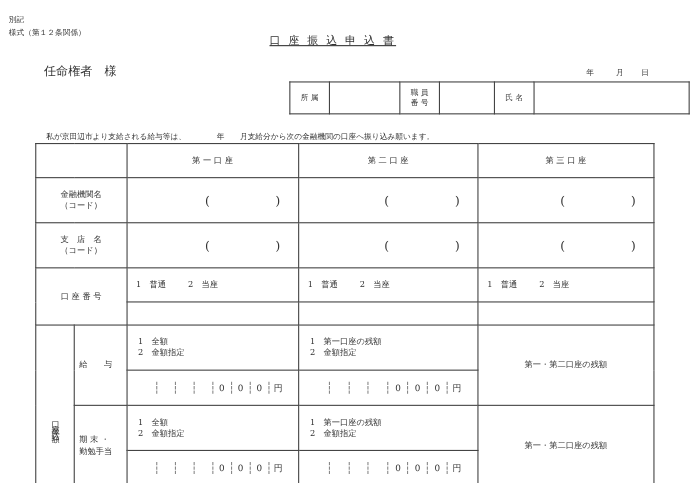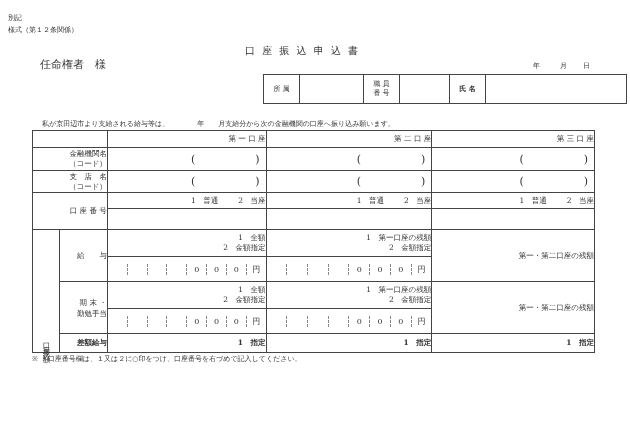--- a/index.html
+++ b/index.html
@@ -1,50 +1,50 @@
 <!DOCTYPE html>
 <html><head>
 <meta charset="utf-8">
 <style>
   html,body{margin:0;padding:0;background:#fff;}
   body{width:630px;height:439px;position:relative;overflow:hidden;
        font-family:"DejaVu Serif","Liberation Serif",serif;color:#333;}
   .abs{position:absolute;}
   .small{font-size:7px;}
   table{border-collapse:collapse;}
-  .main td{border:1px solid #444;padding:0;font-size:7.5px;vertical-align:middle;text-align:right;}
+  .main td{border:1px solid #444;padding:10px;font-size:7.5px;vertical-align:middle;}
   .info td{border:1px solid #444;padding:0;font-size:7px;text-align:center;}
   .grid{display:flex;height:100%;}
   .grid span{flex:1;border-left:1px dashed #888;display:flex;align-items:center;justify-content:center;font-size:8px;}
   .grid span:first-child{border-left:none;}
   .opt{padding-left:10px;line-height:10px;margin-top:48px;}
   .paren{display:flex;justify-content:flex-end;font-size:11px;padding-right:6px;}
   .paren .l{margin-right:60px;}
   .notes div{font-size:7px;line-height:13.5px;}
   .center{text-align:center;}
 </style>
 </head>
 <body>
 
 <div class="abs small" style="left:8px;top:13px;">別記</div>
 <div class="abs small" style="left:8px;top:25px;">様式（第１２条関係）</div>
-<div class="abs" style="left:245px;top:44px;font-size:10px;letter-spacing:2px;">口 座 振 込 申 込 書</div>
+<div class="abs" style="left:245px;top:30px;font-size:10px;letter-spacing:2px;text-decoration:underline;">口 座 振 込 申 込 書</div>
 <div class="abs" style="left:40px;top:57px;font-size:11px;">任命権者　様</div>
 <div class="abs small" style="left:533px;top:61px;">年</div>
 <div class="abs small" style="left:560px;top:61px;">月</div>
 <div class="abs small" style="left:583px;top:61px;">日</div>
 
 <table class="info abs" style="left:263px;top:74px;width:364px;height:30px;">
   <tbody>
       <tr>
     <td style="width:35px;">所 属</td>
     <td style="width:63px;"></td>
     <td style="width:35px;line-height:9px;"><span>職 員</span><br><span>番 号</span></td>
     <td style="width:49px;"></td>
-    <td style="width:35px;font-weight:bold;">氏 名</td>
+    <td style="width:35px;">氏 名</td>
     <td></td>
   </tr>
 </tbody>
   </table>
 
 <div class="abs small" style="left:42px;top:119px;">
   <span>私が京田辺市より支給される給与等は、</span><span style="display:inline-block;width:28px;"></span><span>年</span><span style="display:inline-block;width:14px;"></span><span>月支給分から次の金融機関の口座へ振り込み願います。</span>
 </div>
 
 <table class="main abs" style="left:32px;top:130px;width:563px;">
@@ -225,14 +225,13 @@
   <tr style="height:19px;font-weight:bold;">
     <td style="padding-left:4px;">差額給与</td>
     <td style="padding-left:8px;">1　指定</td>
     <td style="padding-left:8px;">1　指定</td>
     <td style="padding-left:8px;">1　指定</td>
   </tr>
 </tbody>
   </table>
 
 <div class="abs notes" style="left:32px;top:353px;width:578px;">
-  <div><span>※</span><span style="margin-left:10px">口座番号欄は、１又は２に○印をつけ、口座番号を右づめで記入してください。</span></div>
 </div>
 
 </body></html>

